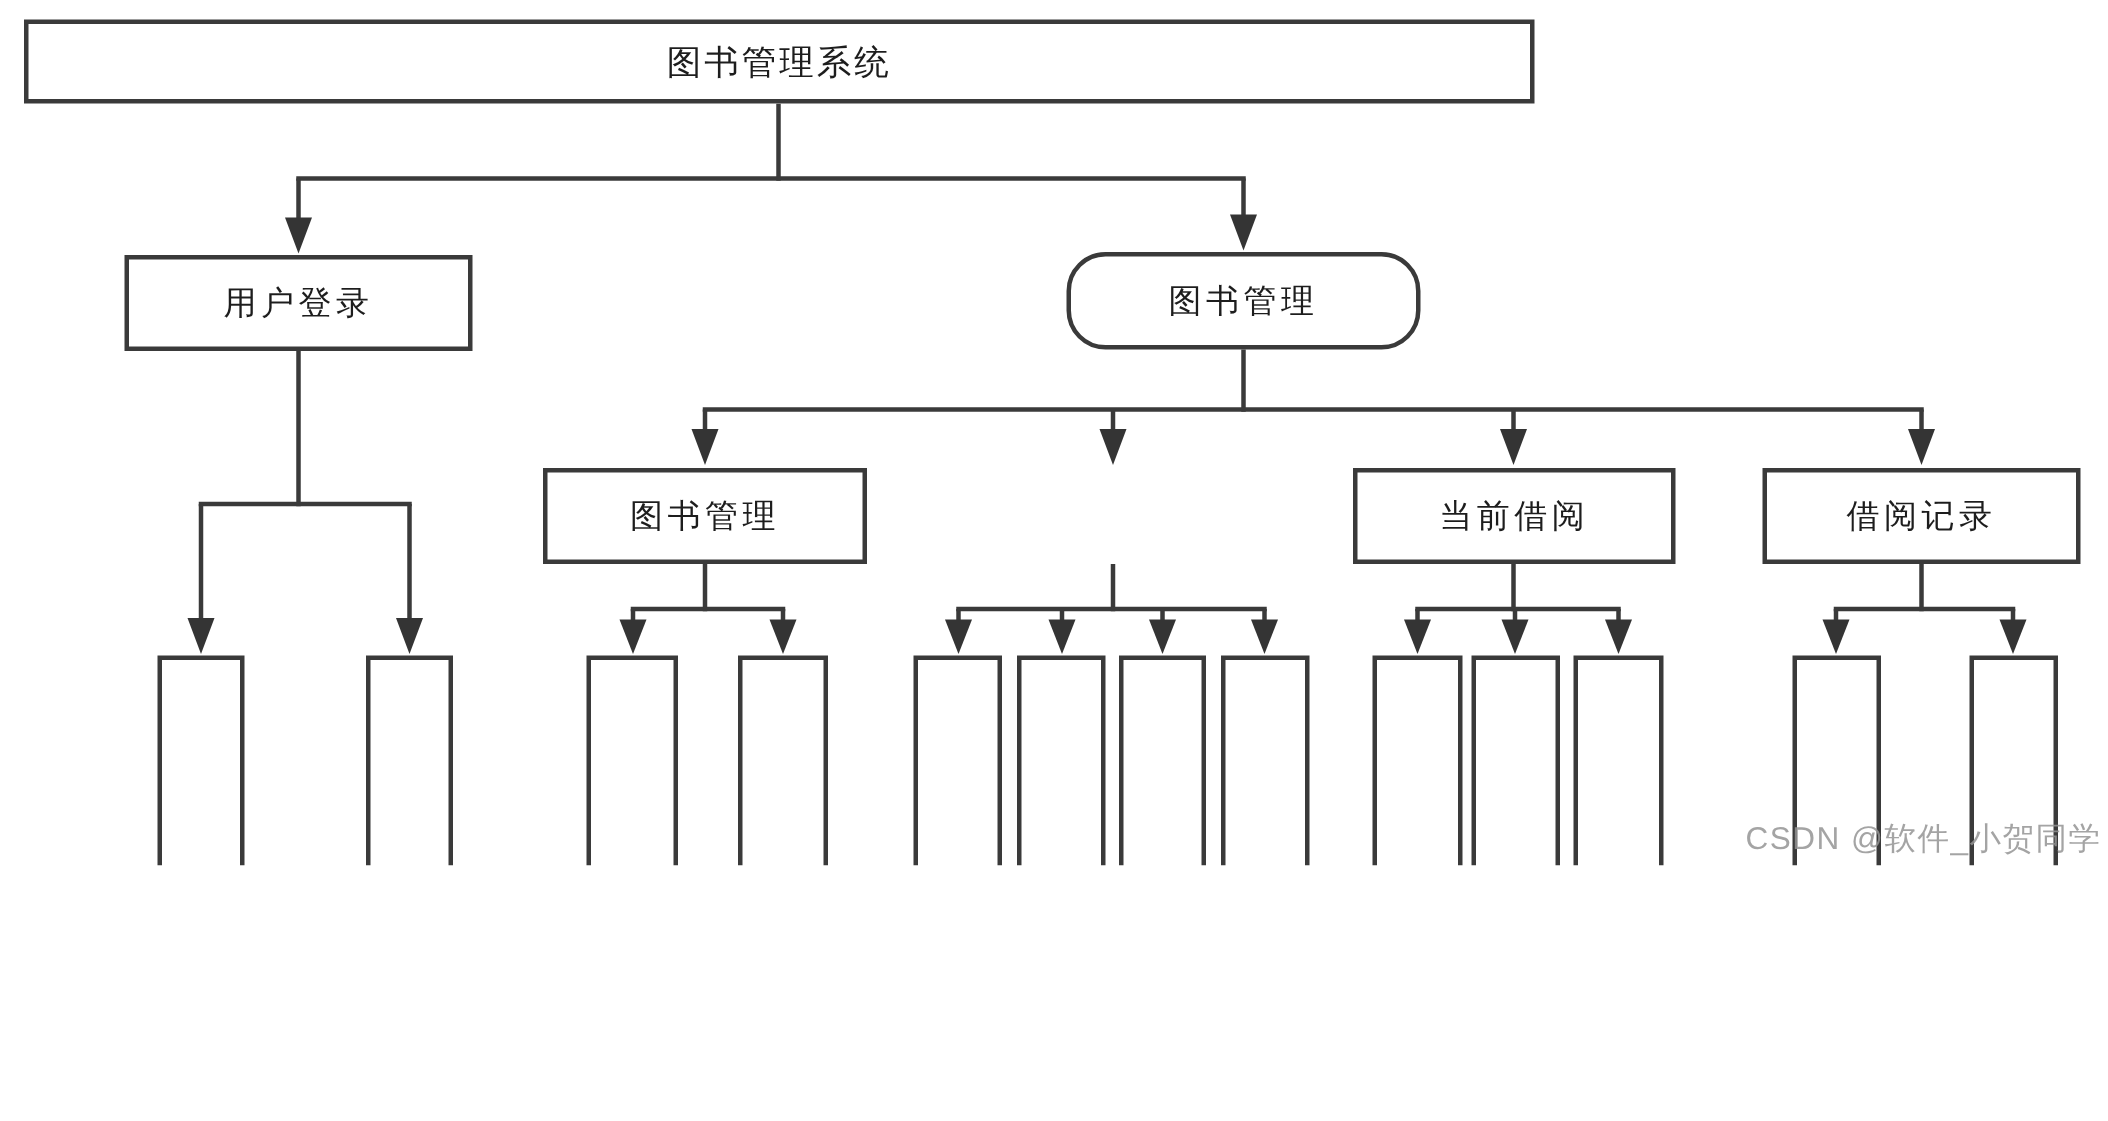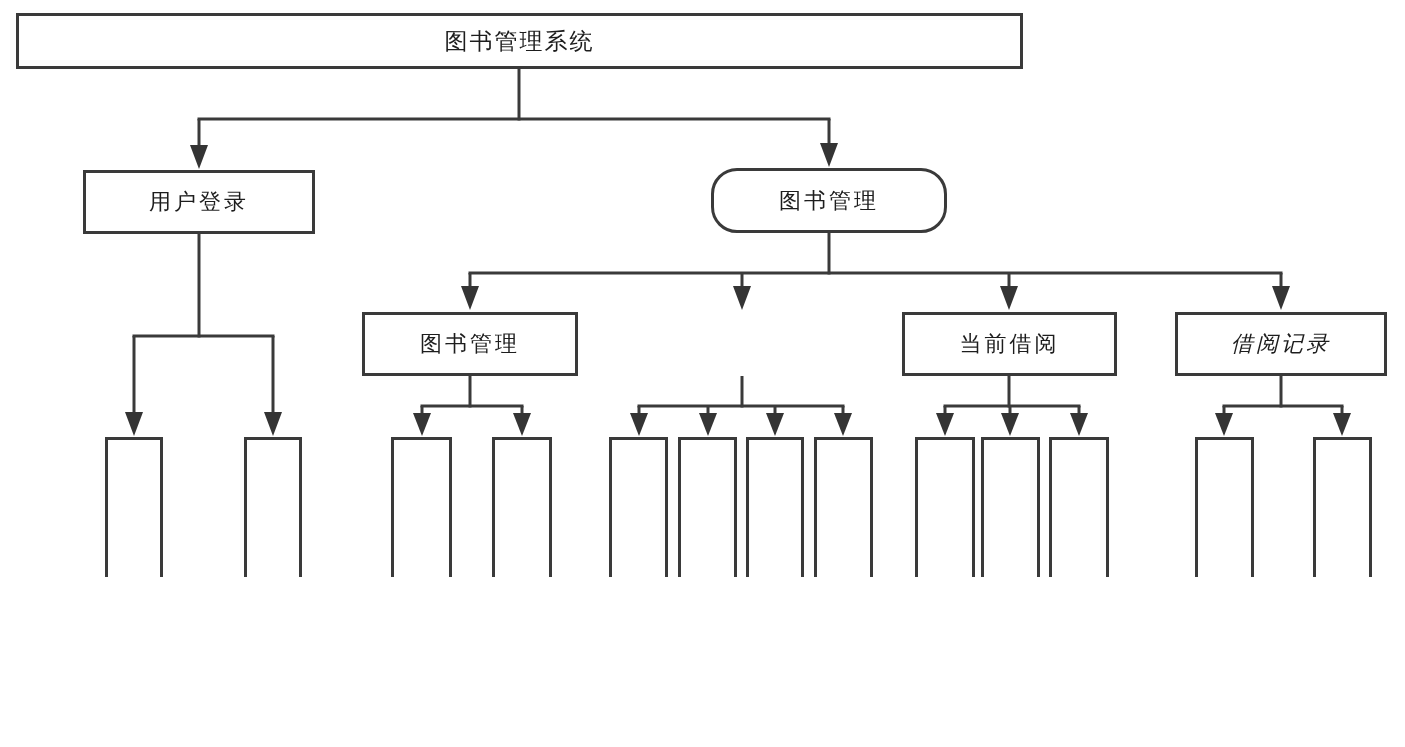--- a/index.html
+++ b/index.html
@@ -121,33 +121,34 @@
     <polygon points="1342,436 1333,413 1351,413"></polygon>
   </svg>
 
   <div class="node node-h node-root" style="left:16px; top:13px; width:1007px; height:56px;">图书管理系统</div>
 
   <div class="node node-h" style="left:83px; top:170px; width:232px; height:64px;">用户登录</div>
   <div class="node node-h" style="left:711px; top:168px; width:236px; height:65px;border-radius:26px;">图书管理</div>
 
   <div class="node node-h" style="left:362px; top:312px; width:216px; height:64px;">图书管理</div>
   <div class="node node-h" style="left:902px; top:312px; width:215px; height:64px;">当前借阅</div>
-  <div class="node node-h" style="left:1175px; top:312px; width:212px; height:64px;font-style:italic;">借阅记录</div>
+  <div class="node node-h" style="left:1175px; top:312px; width:212px; height:64px;">借阅记录</div>
 
   <div class="node node-v" style="left:105px; top:437px; width:58px; height:300px;">用户登录</div>
   <div class="node node-v" style="left:244px; top:437px; width:58px; height:300px;">注销登录</div>
 
   <div class="node node-v" style="left:391px; top:437px; width:61px; height:300px;">查询图书</div>
   <div class="node node-v" style="left:492px; top:437px; width:60px; height:300px;">借阅图书</div>
 
   <div class="node node-v" style="left:609px; top:437px; width:59px; height:300px;">查询图书</div>
   <div class="node node-v" style="left:678px; top:437px; width:59px; height:300px;">新增图书（管理员）</div>
   <div class="node node-v" style="left:746px; top:437px; width:58px; height:300px;">编辑图书（管理员）</div>
   <div class="node node-v" style="left:814px; top:437px; width:59px; height:300px;">借阅图书</div>
 
   <div class="node node-v" style="left:915px; top:437px; width:60px; height:300px;">查询图书</div>
   <div class="node node-v" style="left:981px; top:437px; width:59px; height:300px;">归还图书</div>
   <div class="node node-v" style="left:1049px; top:437px; width:60px; height:300px;">确认归还（管理员）</div>
 
   <div class="node node-v" style="left:1195px; top:437px; width:59px; height:300px;">新增借阅记录</div>
   <div class="node node-v" style="left:1313px; top:437px; width:59px; height:300px;">查询借阅记录</div>
 
+  <div class="watermark">CSDN @软件_小贺同学</div>
 </div>
 
 </body></html>

